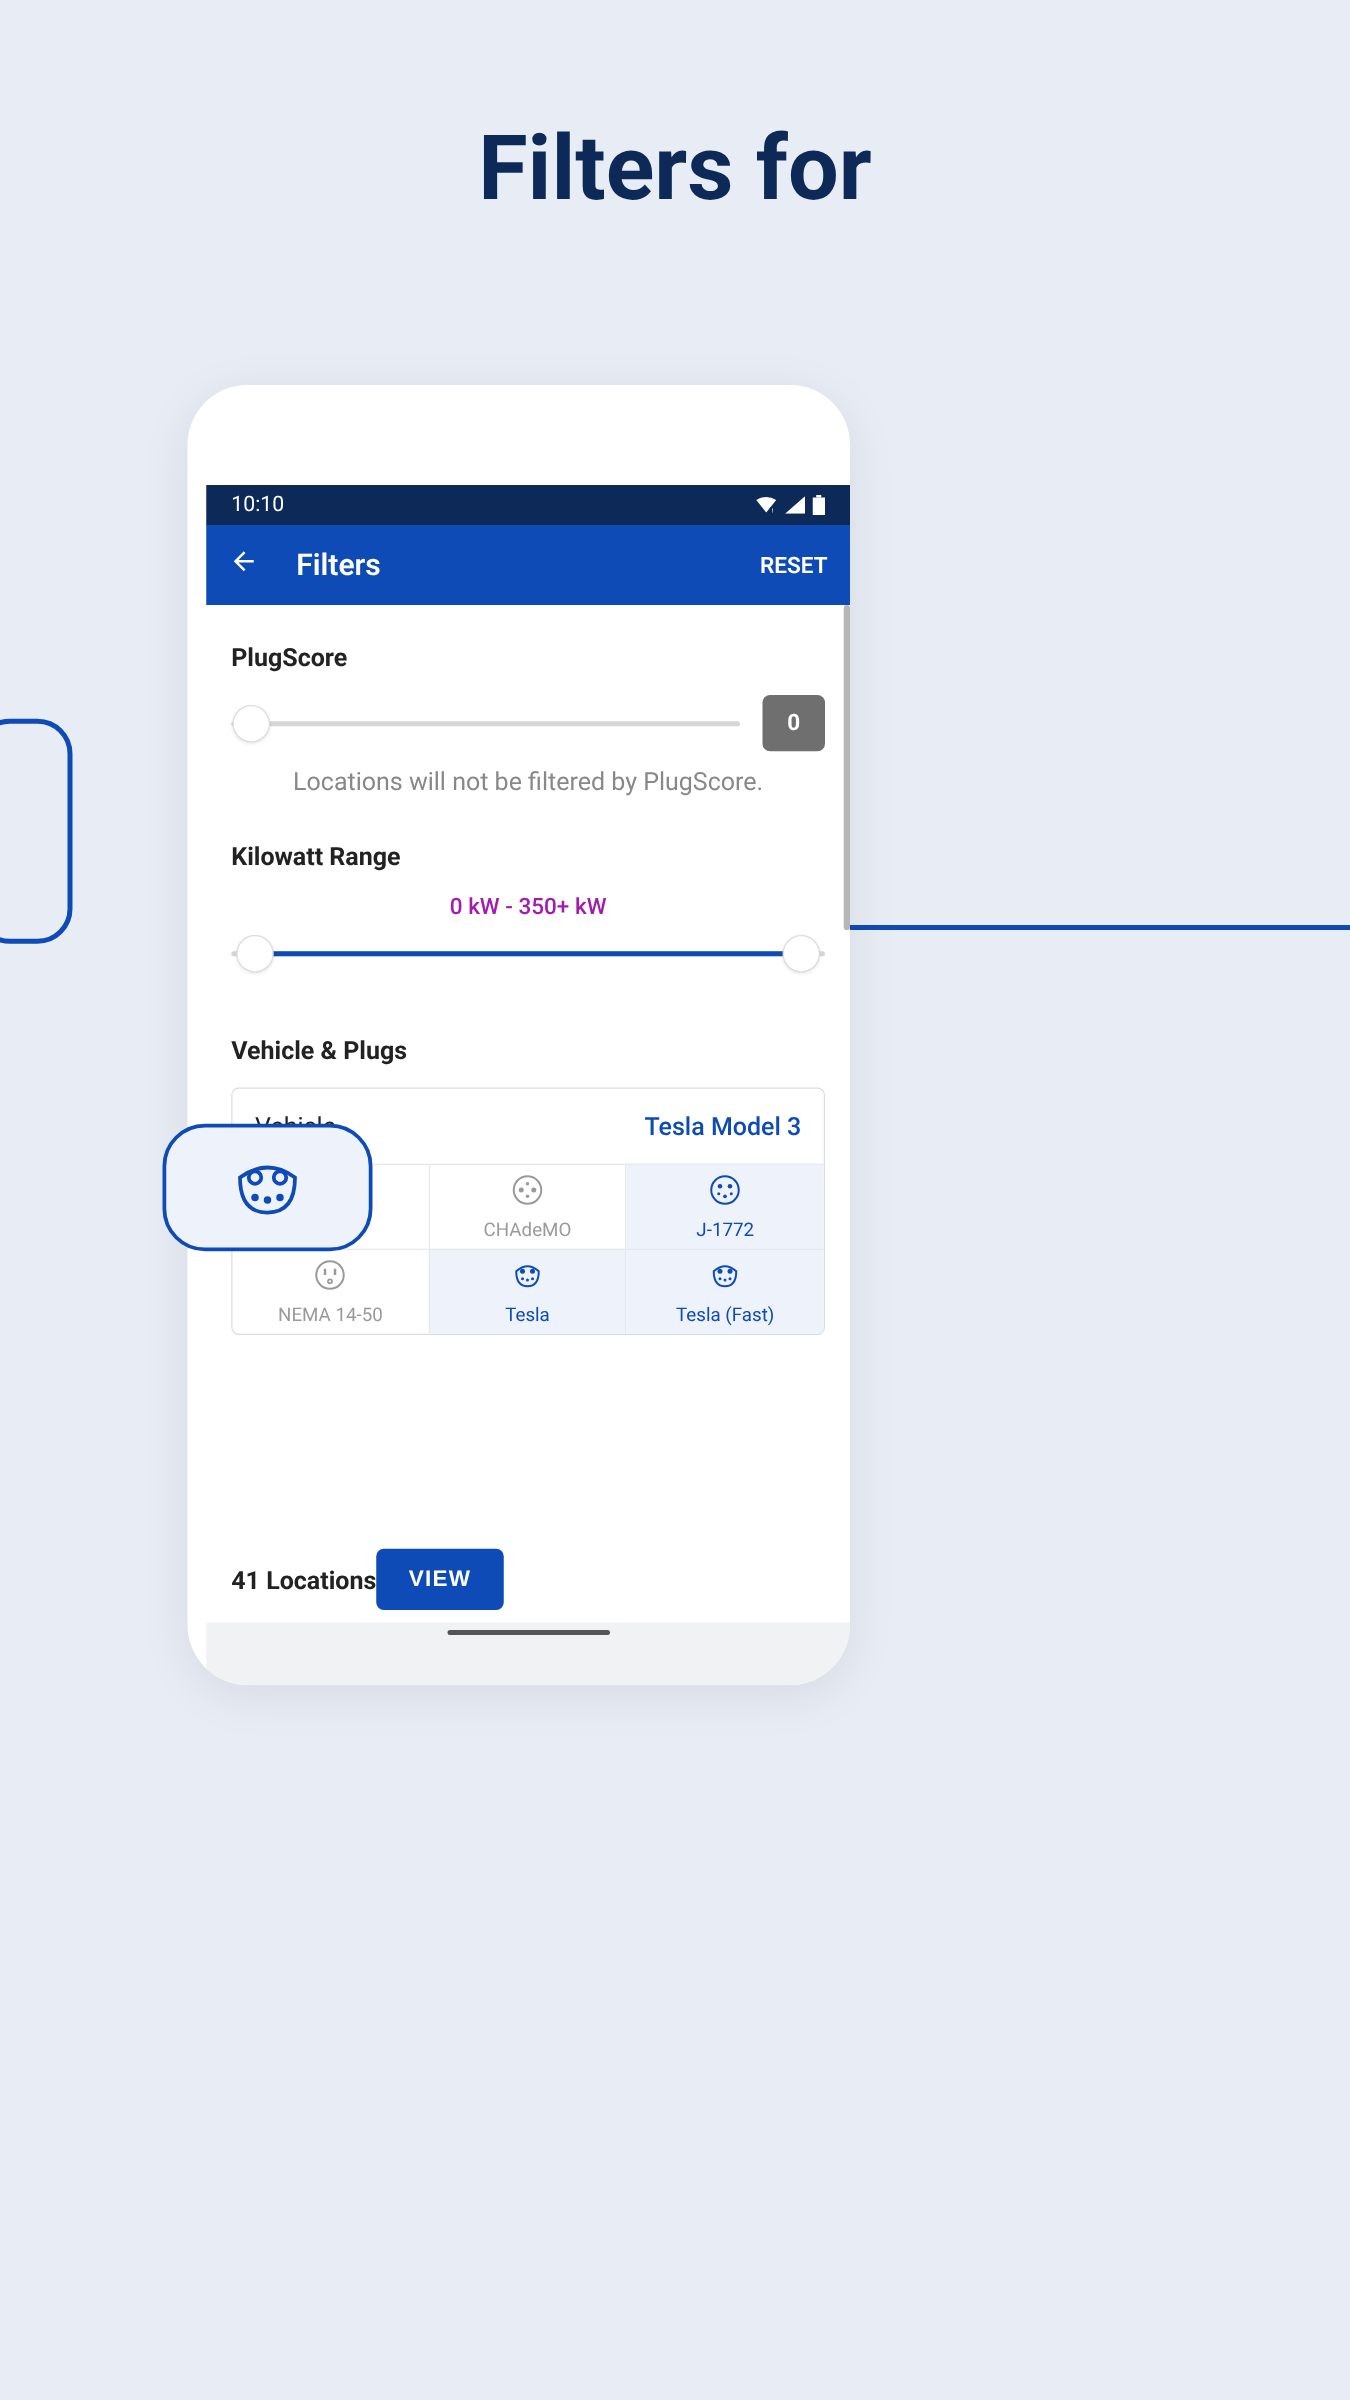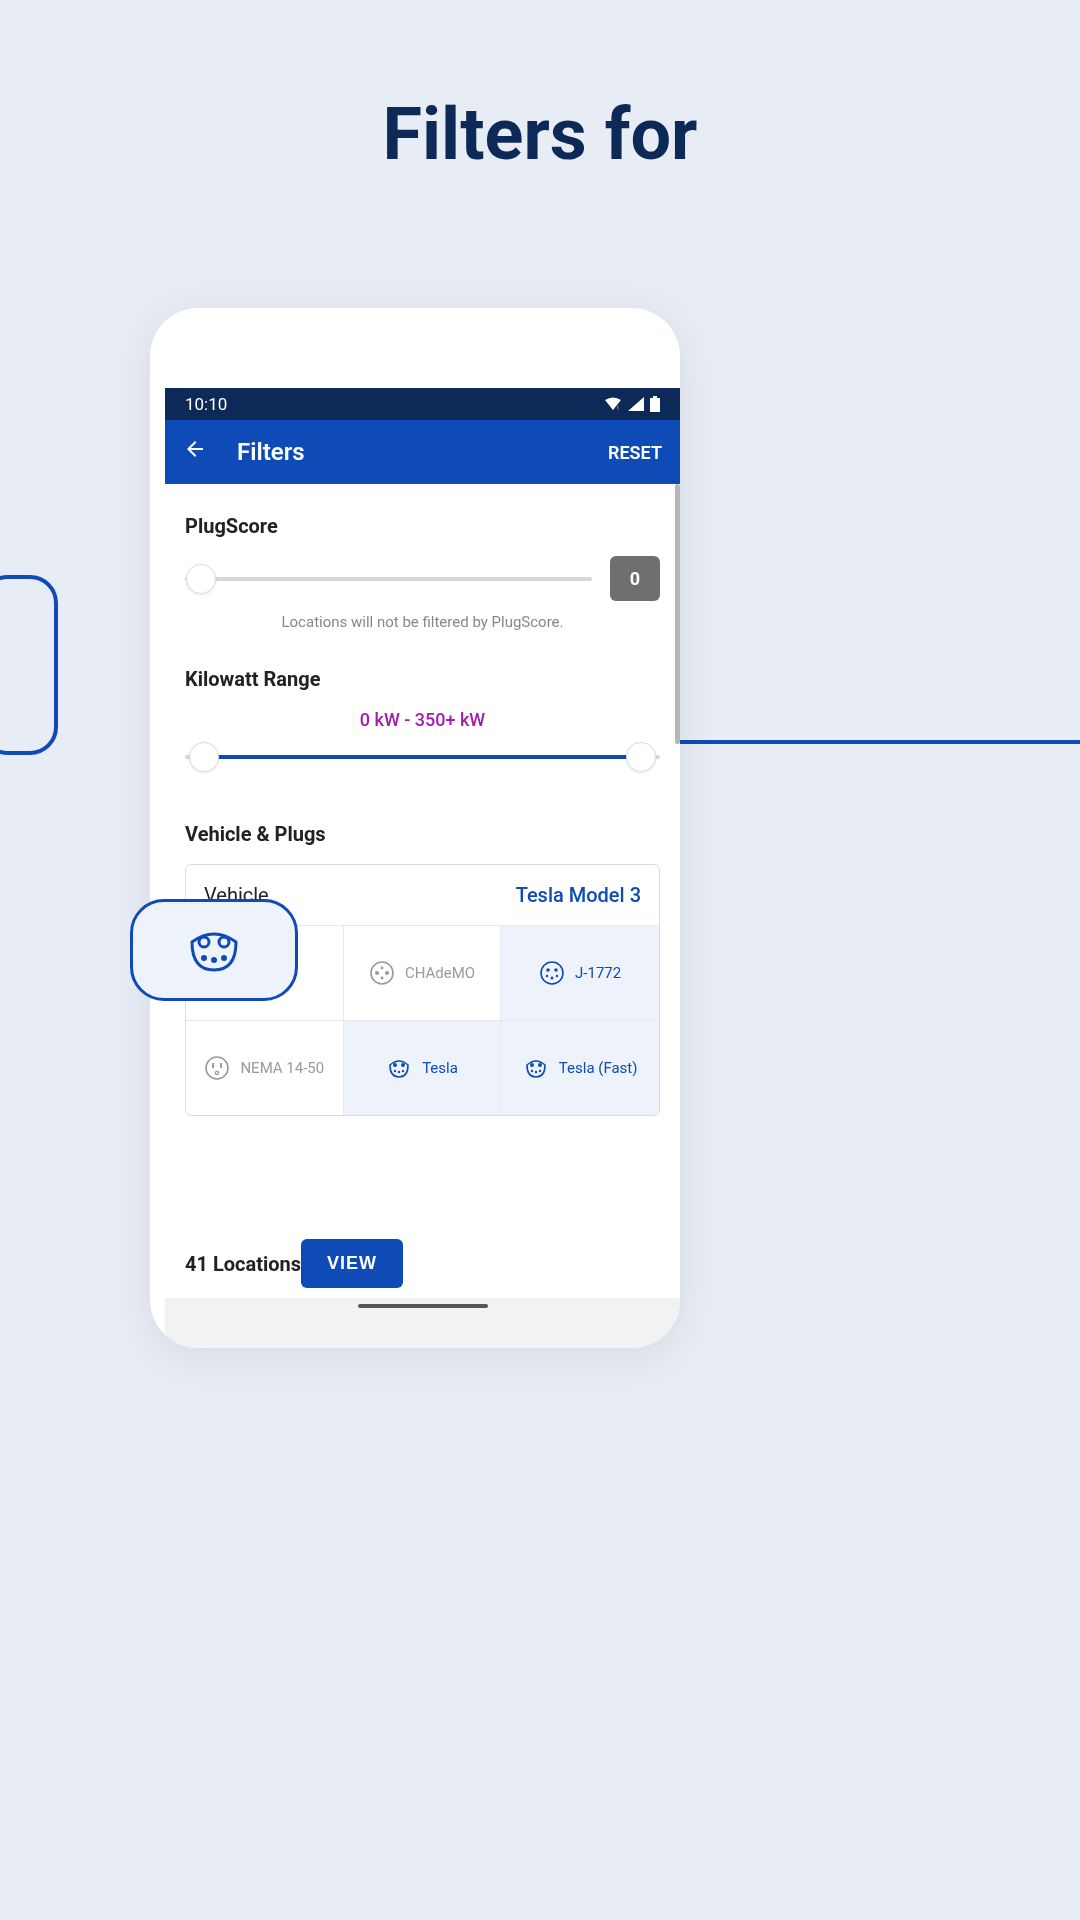--- a/index.html
+++ b/index.html
@@ -112,21 +112,21 @@
 .value-chip {
   background: #6f6f6f;
   color: #fff;
   font-weight: 700;
   font-size: 18px;
   padding: 12px 18px;
   border-radius: 6px;
   min-width: 50px;
   text-align: center;
 }
-.hint { text-align: center; color: #888; font-size: 15px; margin-bottom: 36px; }
+.hint { text-align: center; color: #888; font-size: 20px; margin-bottom: 36px; }
 .range-label { text-align: center; color: #a21caf; font-size: 18px; font-weight: 500; margin-bottom: 12px; }
 .range-slider { position: relative; height: 30px; margin-bottom: 50px; }
 .range-slider .track { position: absolute; top: 50%; left: 0; right: 0; height: 4px; background: #d6d6d6; transform: translateY(-50%); border-radius: 2px; }
 .range-slider .track .fill { position: absolute; top: 0; bottom: 0; left: 4%; right: 4%; background: #0e4bb7; }
 .range-slider .thumb {
   position: absolute;
   width: 30px;
   height: 30px;
   background: #fff;
   border: 1px solid #ddd;
@@ -148,23 +148,23 @@
 }
 .card-header .label { color: #222; }
 .card-header .value { color: #0e4bb7; font-weight: 500; }
 .grid {
   display: grid;
   grid-template-columns: repeat(3, 1fr);
 }
 .cell {
   border-top: 1px solid #e5e8ed;
   border-right: 1px solid #e5e8ed;
-  height: 95px;
-  display: flex;
-  flex-direction: row;
+  height: 68px;
+  display: flex;
+  flex-direction: column;
   justify-content: center;
   align-items: center;
   gap: 10px;
   font-size: 15px;
   color: #9a9a9a;
   cursor: pointer;
 }
 .cell:nth-child(3n) { border-right: none; }
 .cell.selected { background: #eef3fb; color: #0e4bb7; }
 .plug-icon { width: 26px; height: 26px; }

